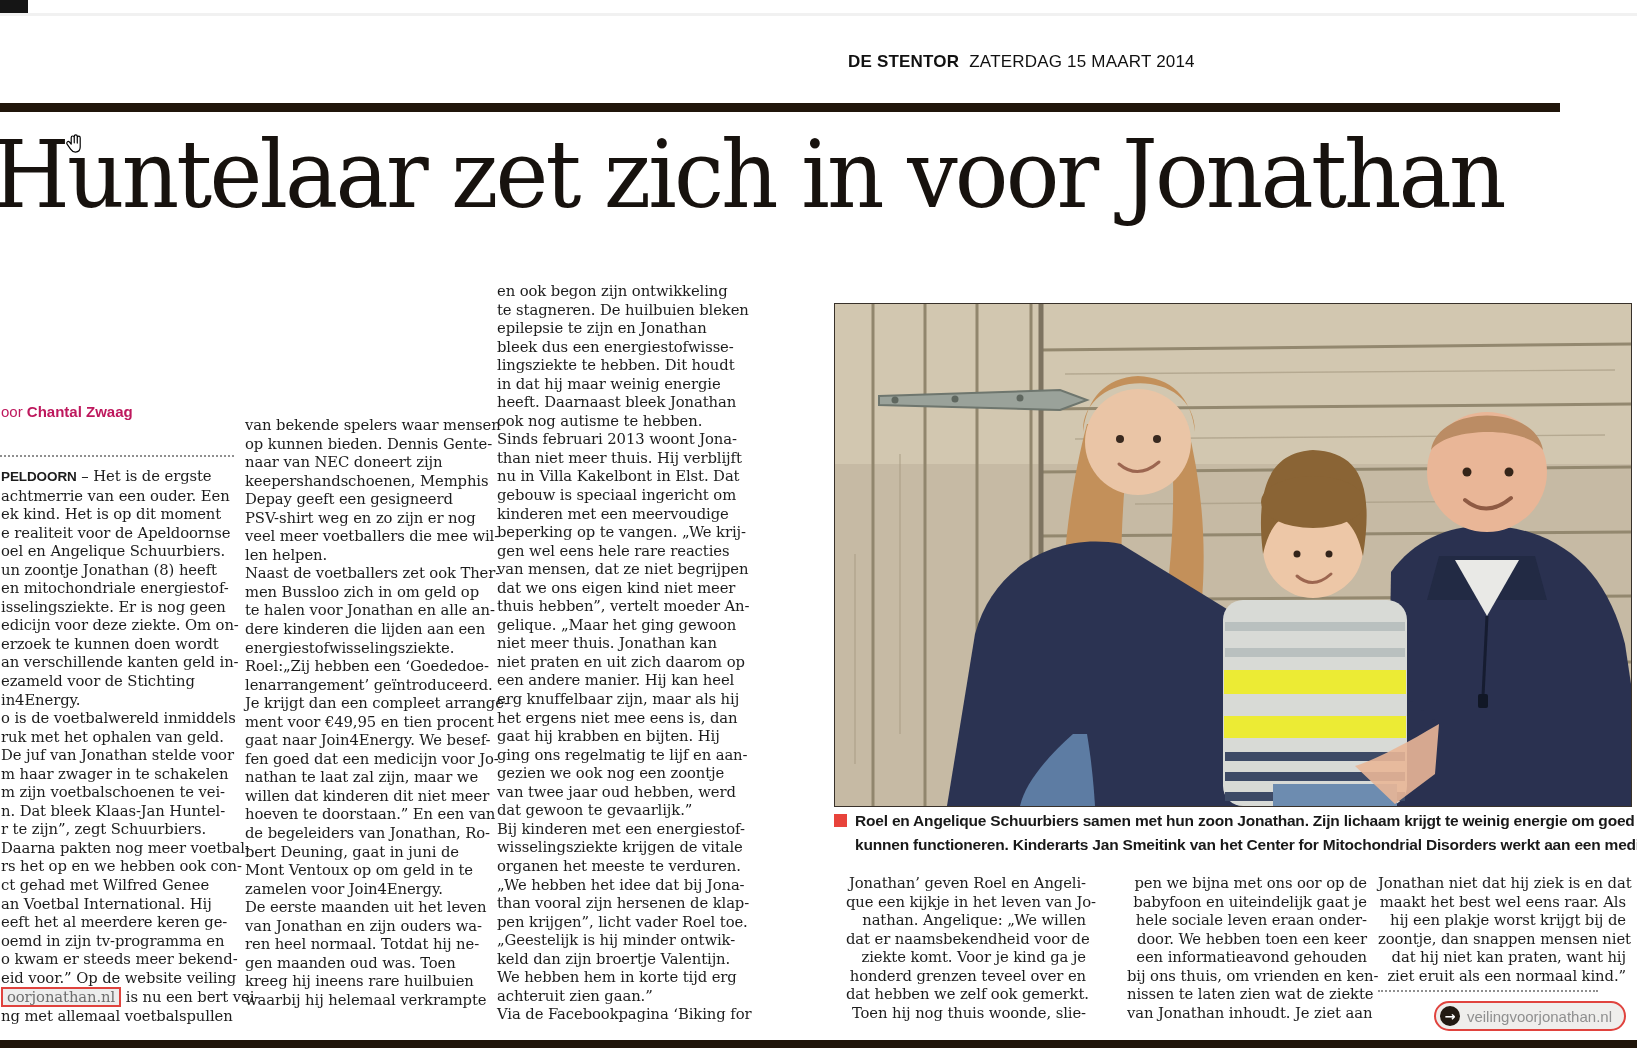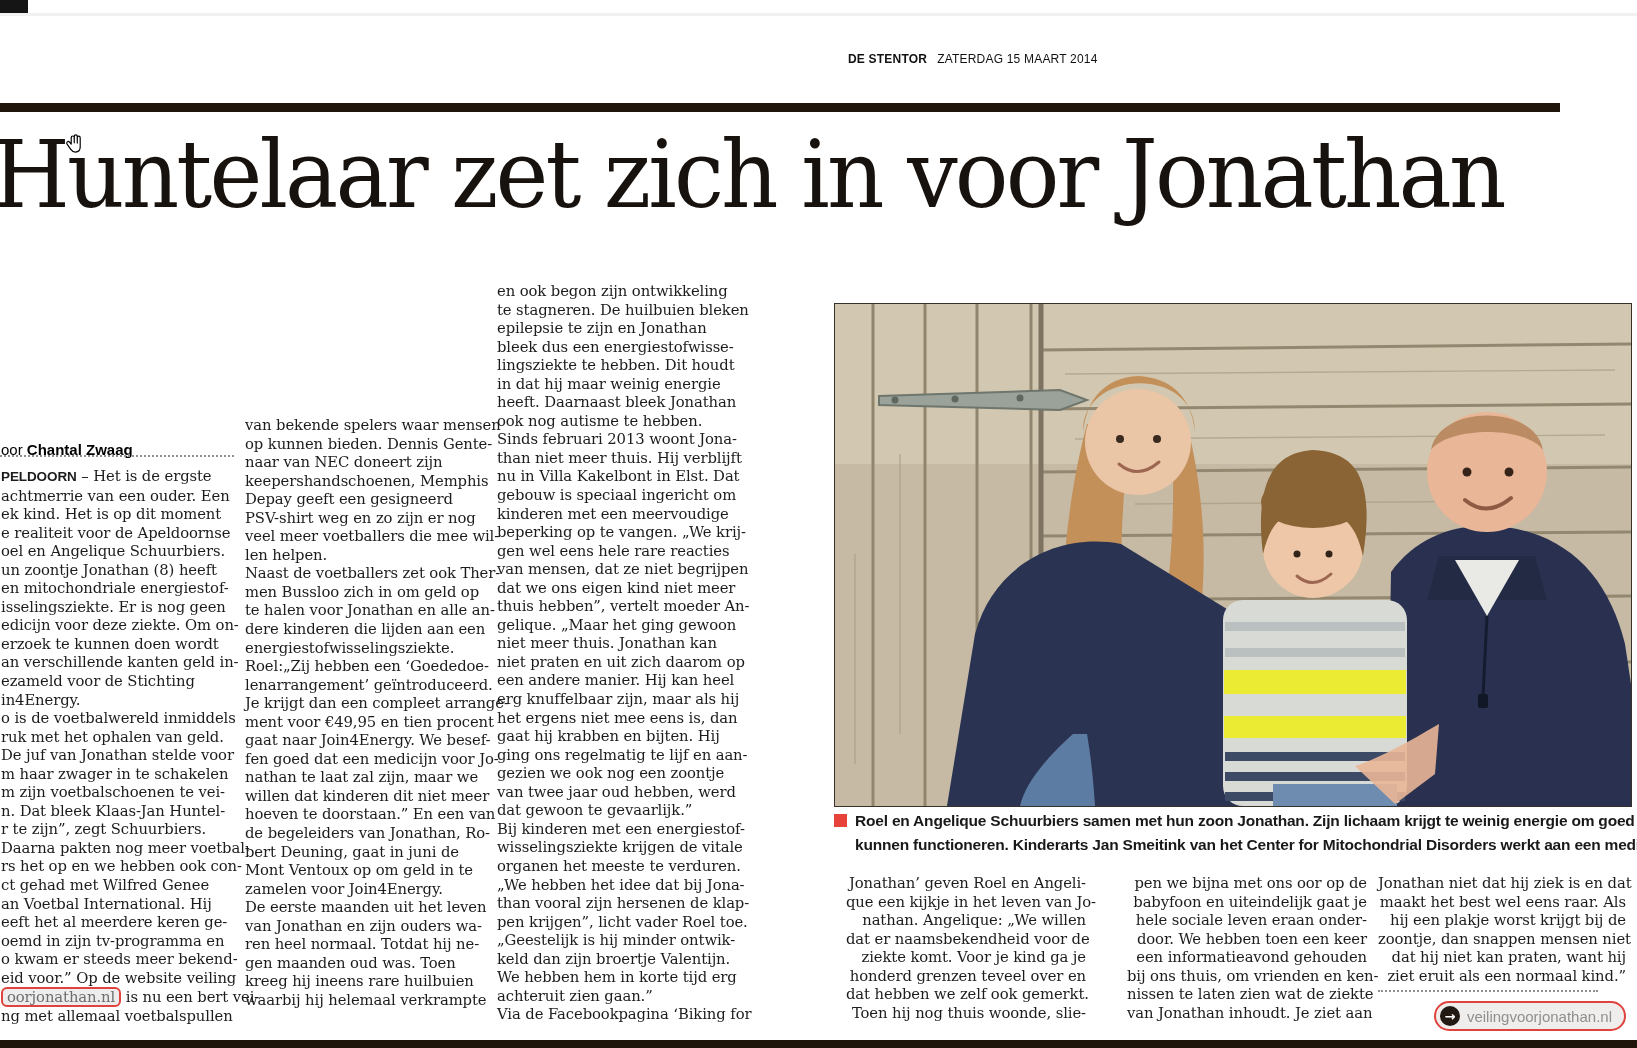--- a/index.html
+++ b/index.html
@@ -1,44 +1,44 @@
 <!DOCTYPE html>
 <html><head>
 <meta charset="utf-8">
 <style>
   html,body{margin:0;padding:0;background:#ffffff;}
   .page{position:relative;width:1637px;height:1048px;overflow:hidden;background:#ffffff;
         font-family:"DejaVu Serif", serif;color:#1d1d1d;}
   .abs{position:absolute;}
   .corner-strip{left:0;top:0;width:28px;height:13px;background:#151515;}
   .top-hairline{left:0;top:13px;width:1637px;height:3px;background:#f1f1f1;}
-  .masthead{left:848px;top:52px;font-family:"Liberation Sans",sans-serif;font-size:12px;
+  .masthead{left:848px;top:52px;font-family:"Liberation Sans",sans-serif;font-size:17px;
             letter-spacing:.2px;white-space:pre;color:#111;}
   .masthead .paper{font-weight:800;}
   .masthead .date{font-weight:400;margin-left:10px;}
   .black-rule{left:0;top:103px;width:1560px;height:9px;background:#20150a;}
   .headline{left:-8px;top:120px;font-family:"DejaVu Serif",serif;font-size:94px;
             letter-spacing:-3px;color:#17120e;white-space:pre;transform:scaleX(.95);
             transform-origin:0 50%;font-weight:500;}
   .hand-cursor{left:62px;top:132px;width:26px;height:26px;z-index:9;}
   .intro{left:1px;top:282px;font-family:"Liberation Sans",sans-serif;font-weight:700;
          font-size:27.5px;line-height:36px;letter-spacing:-.4px;color:#141414;white-space:pre;}
-  .byline{left:1px;top:441px;font-family:"Liberation Sans",sans-serif;font-size:15px;
-          color:#000000;white-space:pre;}
+  .byline{left:1px;top:403px;font-family:"Liberation Sans",sans-serif;font-size:15px;
+          color:#be185d;white-space:pre;}
   .byline .name{font-weight:700;}
   .dotrule{height:0;border-top:2px dotted #8f8f8f;}
   .byline-rule{left:0;top:455px;width:234px;}
   .body-col{font-size:14.8px;line-height:18.55px;letter-spacing:-.1px;white-space:pre;
             color:#1c1c1c;}
   .col1{left:1px;top:467px;width:245px;}
   .col2{left:245px;top:416px;width:246px;}
   .col3{left:497px;top:282px;width:250px;}
   .dateline{font-family:"Liberation Sans",sans-serif;font-weight:700;font-size:13.5px;}
   .link-inline{display:inline-block;background:#ededed;border:2px solid #e0433e;
-               border-radius:6px;padding:0 4px;color:#6d6d6d;line-height:16px;}
+               border-radius:0;padding:0 4px;color:#6d6d6d;line-height:16px;}
   .photo{left:834px;top:303px;width:796px;height:502px;border:1px solid #38312a;
          overflow:hidden;background:#c2b6a2;}
   .photo svg{display:block;}
   .caption{left:834px;top:809px;width:730px;display:flex;gap:8px;
            font-family:"Liberation Sans",sans-serif;font-weight:700;font-size:15.5px;
            line-height:24px;color:#191919;}
   .cap-square{flex:0 0 13px;width:13px;height:13px;background:#e8433b;margin-top:5px;}
   .cap-text{white-space:pre;letter-spacing:-.2px;}
   .bcol{top:874px;text-align:right;}
   .bcol-a{left:846px;width:240px;}

